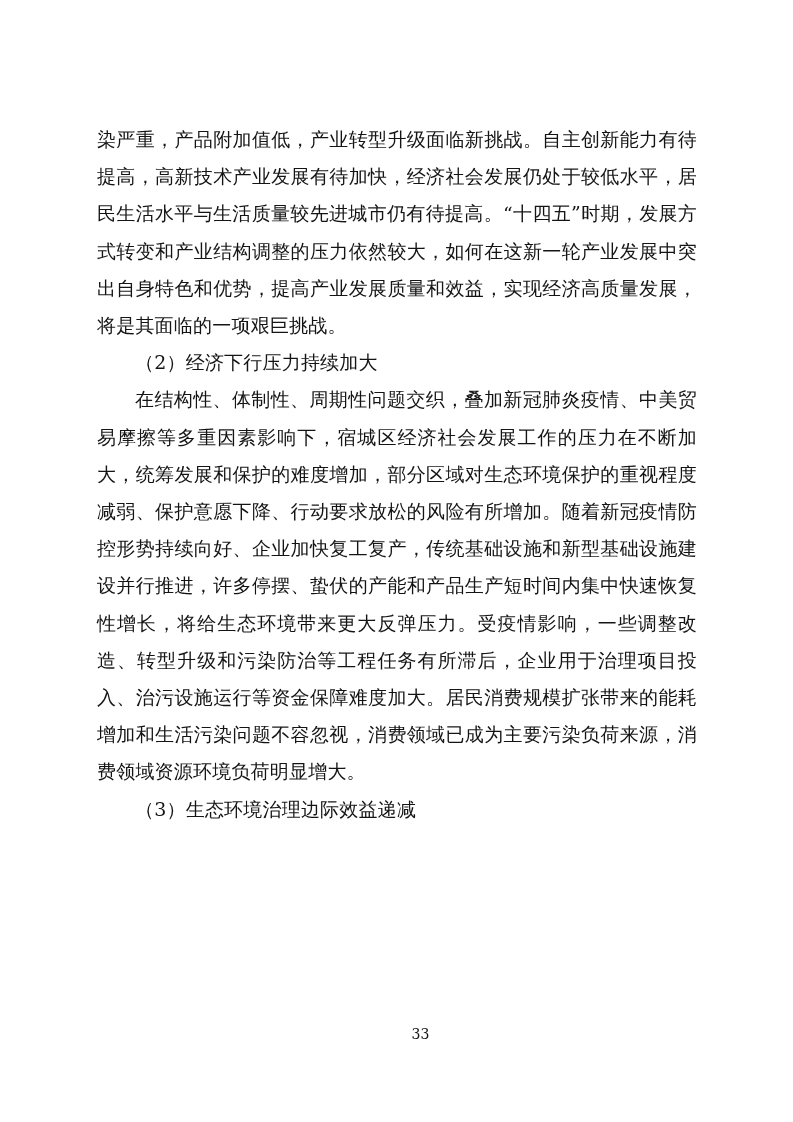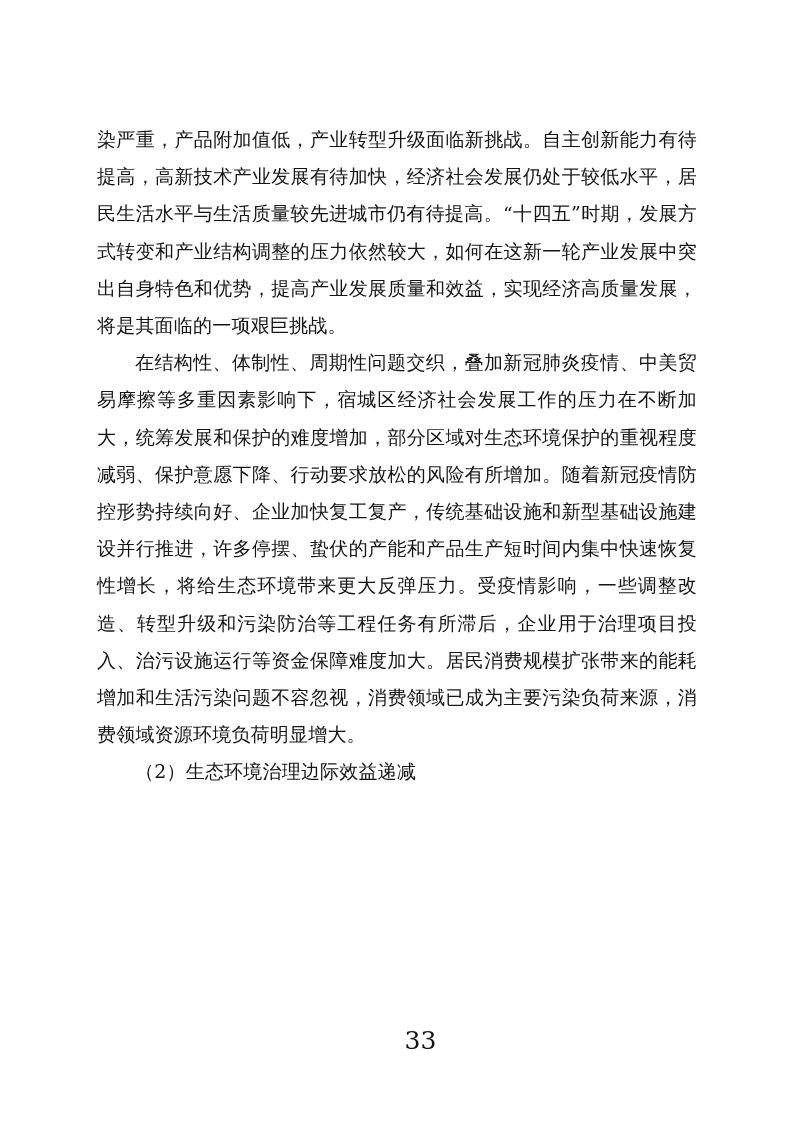--- a/index.html
+++ b/index.html
@@ -33,28 +33,29 @@
   }
   .para.indented {
     text-indent: 2em;
   }
   .page-number {
     position: absolute;
     left: 0;
     right: 0;
     top: 1026px;
     text-align: center;
-    font-size: 25px;
+    font-size: 14px;
     color: #141414;
     padding-left: 48px;
   }
 </style>
 </head>
 <body>
 
 <div class="doc-page">
   <div class="doc-body">
     <p class="para">染严重，产品附加值低，产业转型升级面临新挑战。自主创新能力有待提高，高新技术产业发展有待加快，经济社会发展仍处于较低水平，居民生活水平与生活质量较先进城市仍有待提高。“十四五”时期，发展方式转变和产业结构调整的压力依然较大，如何在这新一轮产业发展中突出自身特色和优势，提高产业发展质量和效益，实现经济高质量发展，将是其面临的一项艰巨挑战。</p>
+    <p class="para indented">（2）经济下行压力持续加大</p>
     <p class="para indented">在结构性、体制性、周期性问题交织，叠加新冠肺炎疫情、中美贸易摩擦等多重因素影响下，宿城区经济社会发展工作的压力在不断加大，统筹发展和保护的难度增加，部分区域对生态环境保护的重视程度减弱、保护意愿下降、行动要求放松的风险有所增加。随着新冠疫情防控形势持续向好、企业加快复工复产，传统基础设施和新型基础设施建设并行推进，许多停摆、蛰伏的产能和产品生产短时间内集中快速恢复性增长，将给生态环境带来更大反弹压力。受疫情影响，一些调整改造、转型升级和污染防治等工程任务有所滞后，企业用于治理项目投入、治污设施运行等资金保障难度加大。居民消费规模扩张带来的能耗增加和生活污染问题不容忽视，消费领域已成为主要污染负荷来源，消费领域资源环境负荷明显增大。</p>
-    <p class="para indented">（2）生态环境治理边际效益递减</p>
+    <p class="para indented">（3）生态环境治理边际效益递减</p>
   </div>
   <div class="page-number">33</div>
 </div>
 
 </body></html>

